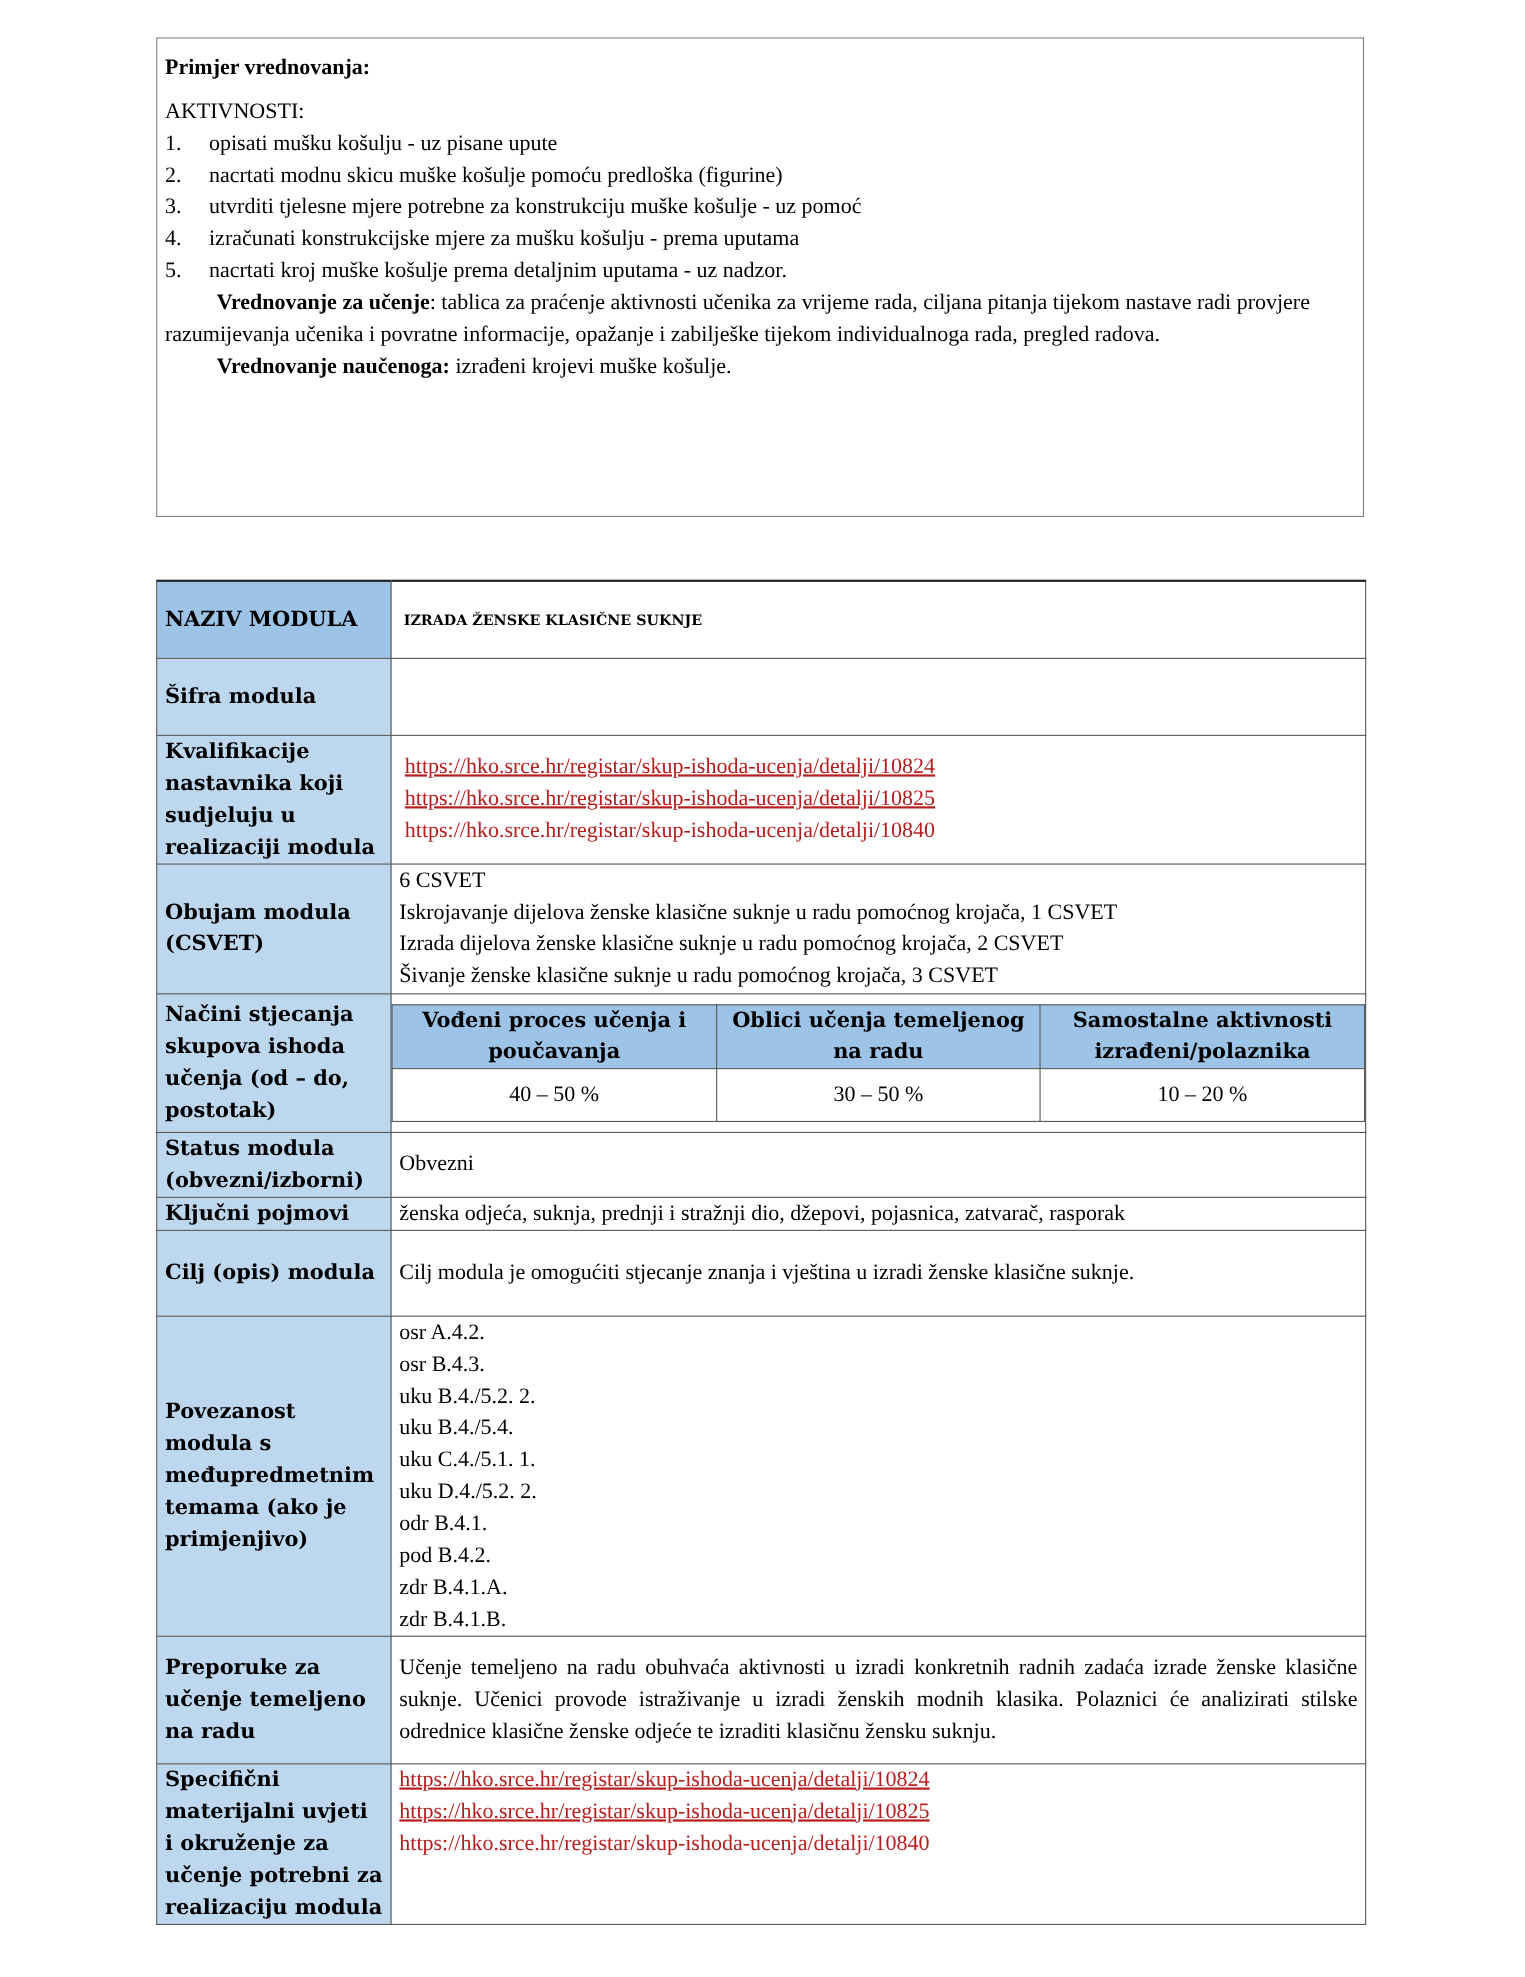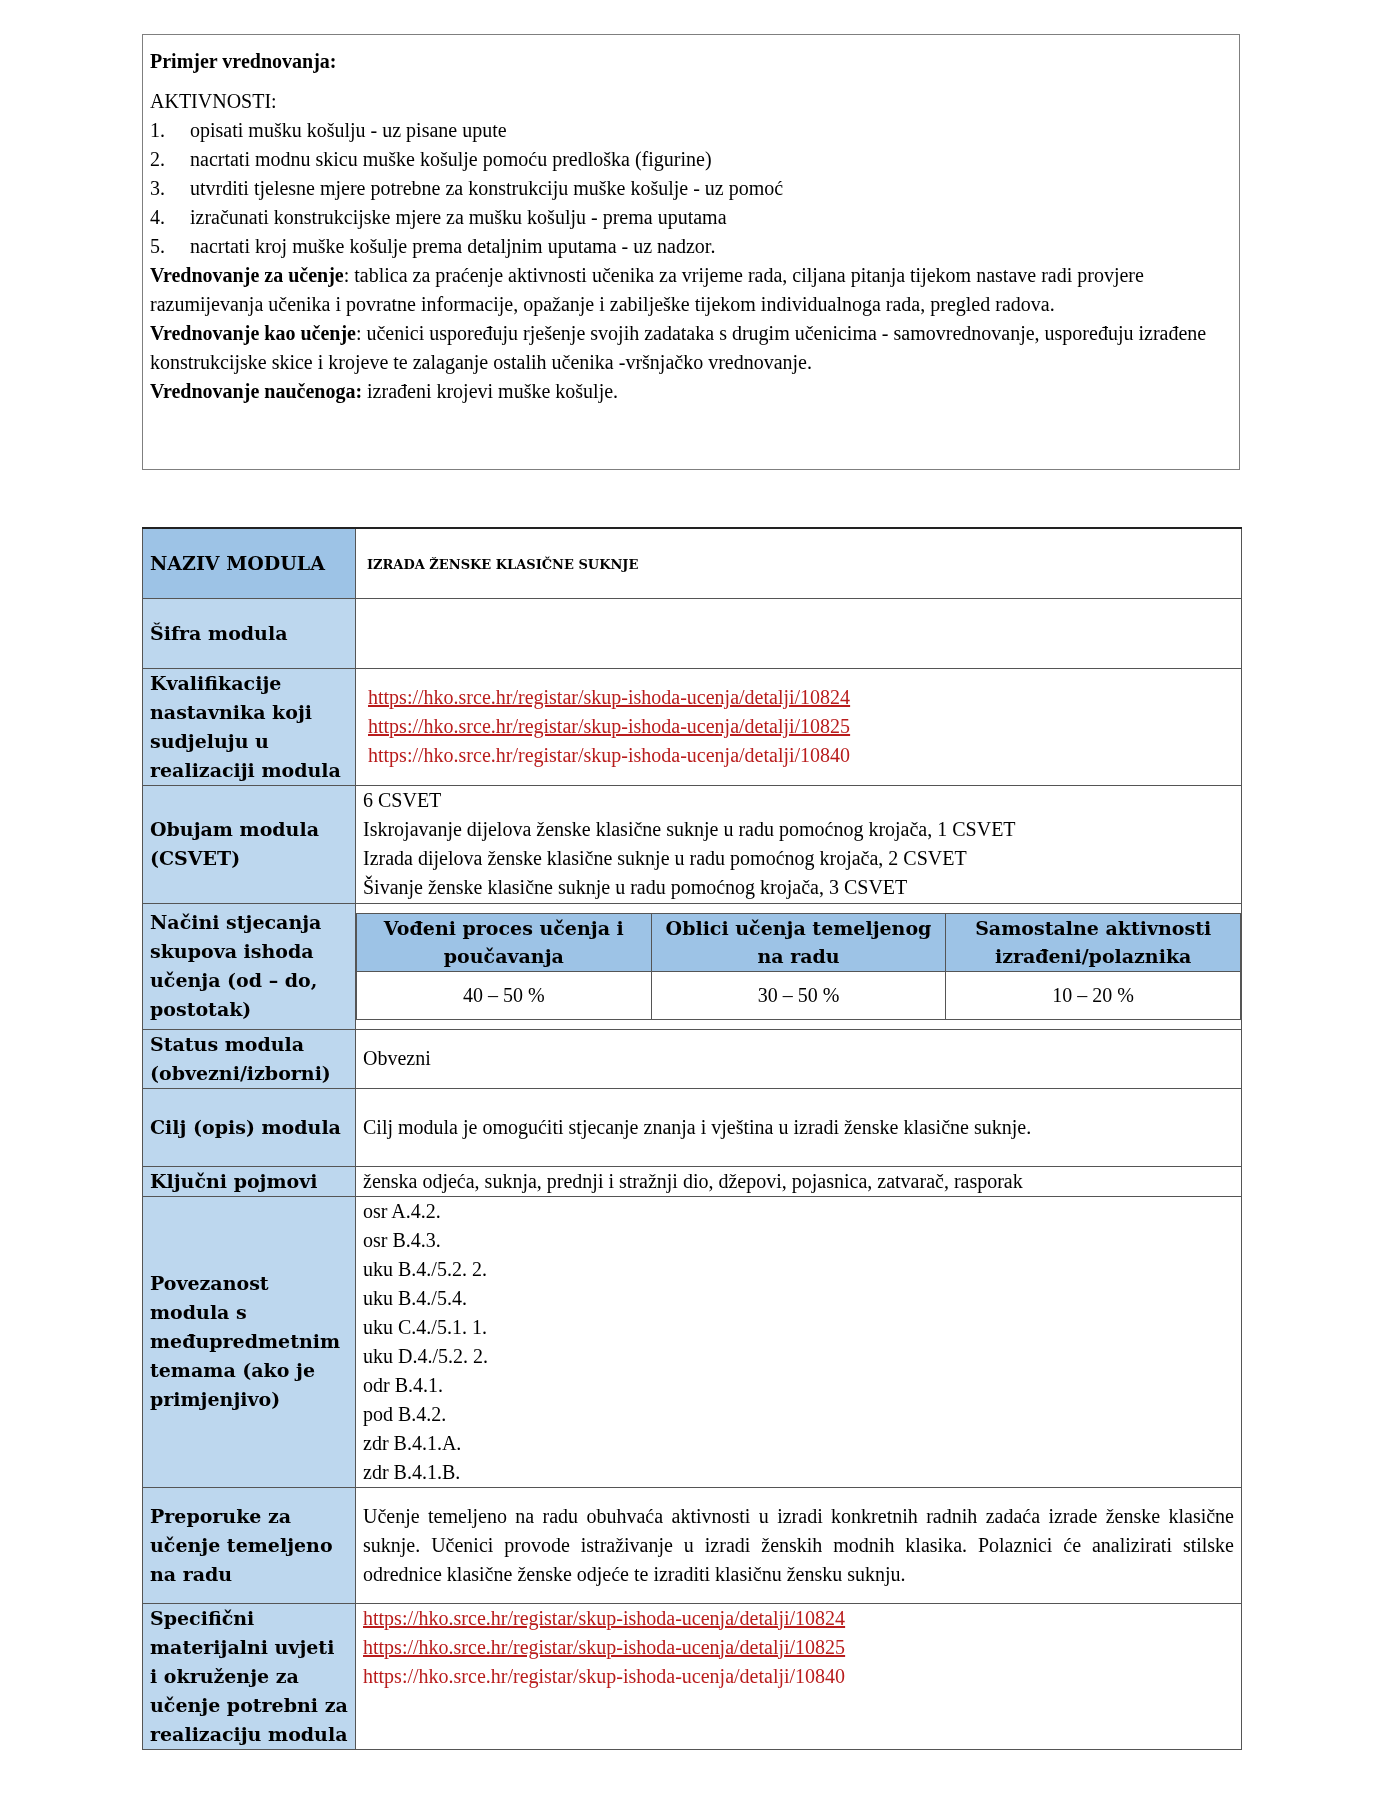--- a/index.html
+++ b/index.html
@@ -8,21 +8,21 @@
     font-family: "DejaVu Serif", "Liberation Serif", serif;
     color: #000;
   }
   .box1 {
     position: absolute; left: 142px; top: 34px; width: 1098px; height: 436px;
     border: 1.5px solid #7f7f7f; box-sizing: border-box;
     padding: 12px 7px 0 7px;
     font-size: 20px; line-height: 29px;
     font-family: "Liberation Serif", "DejaVu Serif", serif;
   }
-  .box1 .b { font-weight: bold; }
+  .box1 .b { font-weight: bold; margin-left: 47px; }
   .box1 .title { font-weight: bold; margin-bottom: 12px; line-height: 28px; }
   .box1 ol { margin: 0; padding: 0; list-style: none; }
   .box1 ol li { display: flex; }
   .box1 ol li .num { width: 40px; flex: none; }
   .box1 p { margin: 0; }
 
   table.mod {
     position: absolute; left: 142px; top: 527px; width: 1100px;
     border-collapse: collapse; table-layout: fixed;
     font-family: "Liberation Serif", "DejaVu Serif", serif;
@@ -68,21 +68,20 @@
     <li>
         <span class="num">4.</span>
         <span>izračunati konstrukcijske mjere za mušku košulju - prema uputama</span>
       </li>
     <li>
         <span class="num">5.</span>
         <span>nacrtati kroj muške košulje prema detaljnim uputama - uz nadzor.</span>
       </li>
   </ol>
   <p><span class="b">Vrednovanje za učenje</span><span>: tablica za praćenje aktivnosti učenika za vrijeme rada, ciljana pitanja tijekom nastave radi provjere razumijevanja učenika i povratne informacije, opažanje i zabilješke tijekom individualnoga rada, pregled radova.</span></p>
-  <p><span class="b">Vrednovanje kao učenje</span><span>: učenici uspoređuju rješenje svojih zadataka s drugim učenicima - samovrednovanje, uspoređuju izrađene konstrukcijske skice i krojeve te zalaganje ostalih učenika -vršnjačko vrednovanje.</span></p>
   <p><span class="b">Vrednovanje naučenoga:</span><span> izrađeni krojevi muške košulje.</span></p>
 </div>
 
 <table class="mod">
   <colgroup>
       <col style="width:213px">
       <col>
     </colgroup>
   <tbody>
       <tr style="height:70px">
@@ -126,27 +125,27 @@
           <td>10 – 20 %</td>
         </tr>
       </tbody>
           </table>
     </td>
   </tr>
   <tr style="height:59px">
     <td class="lab">Status modula (obvezni/izborni)</td>
     <td>Obvezni</td>
   </tr>
+  <tr style="height:29px">
+    <td class="lab">Ključni pojmovi</td>
+    <td>ženska odjeća, suknja, prednji i stražnji dio, džepovi, pojasnica, zatvarač, rasporak</td>
+  </tr>
   <tr style="height:78px">
     <td class="lab">Cilj (opis) modula</td>
     <td>Cilj modula je omogućiti stjecanje znanja i vještina  u izradi ženske klasične suknje.</td>
-  </tr>
-  <tr style="height:29px">
-    <td class="lab">Ključni pojmovi</td>
-    <td>ženska odjeća, suknja, prednji i stražnji dio, džepovi, pojasnica, zatvarač, rasporak</td>
   </tr>
   <tr style="height:290px">
     <td class="lab">Povezanost modula s međupredmetnim temama (ako je primjenjivo)</td>
     <td>
       <span class="line">osr A.4.2.</span>
       <span class="line">osr B.4.3.</span>
       <span class="line">uku B.4./5.2. 2.</span>
       <span class="line">uku B.4./5.4.</span>
       <span class="line">uku C.4./5.1. 1.</span>
       <span class="line">uku D.4./5.2. 2.</span>

